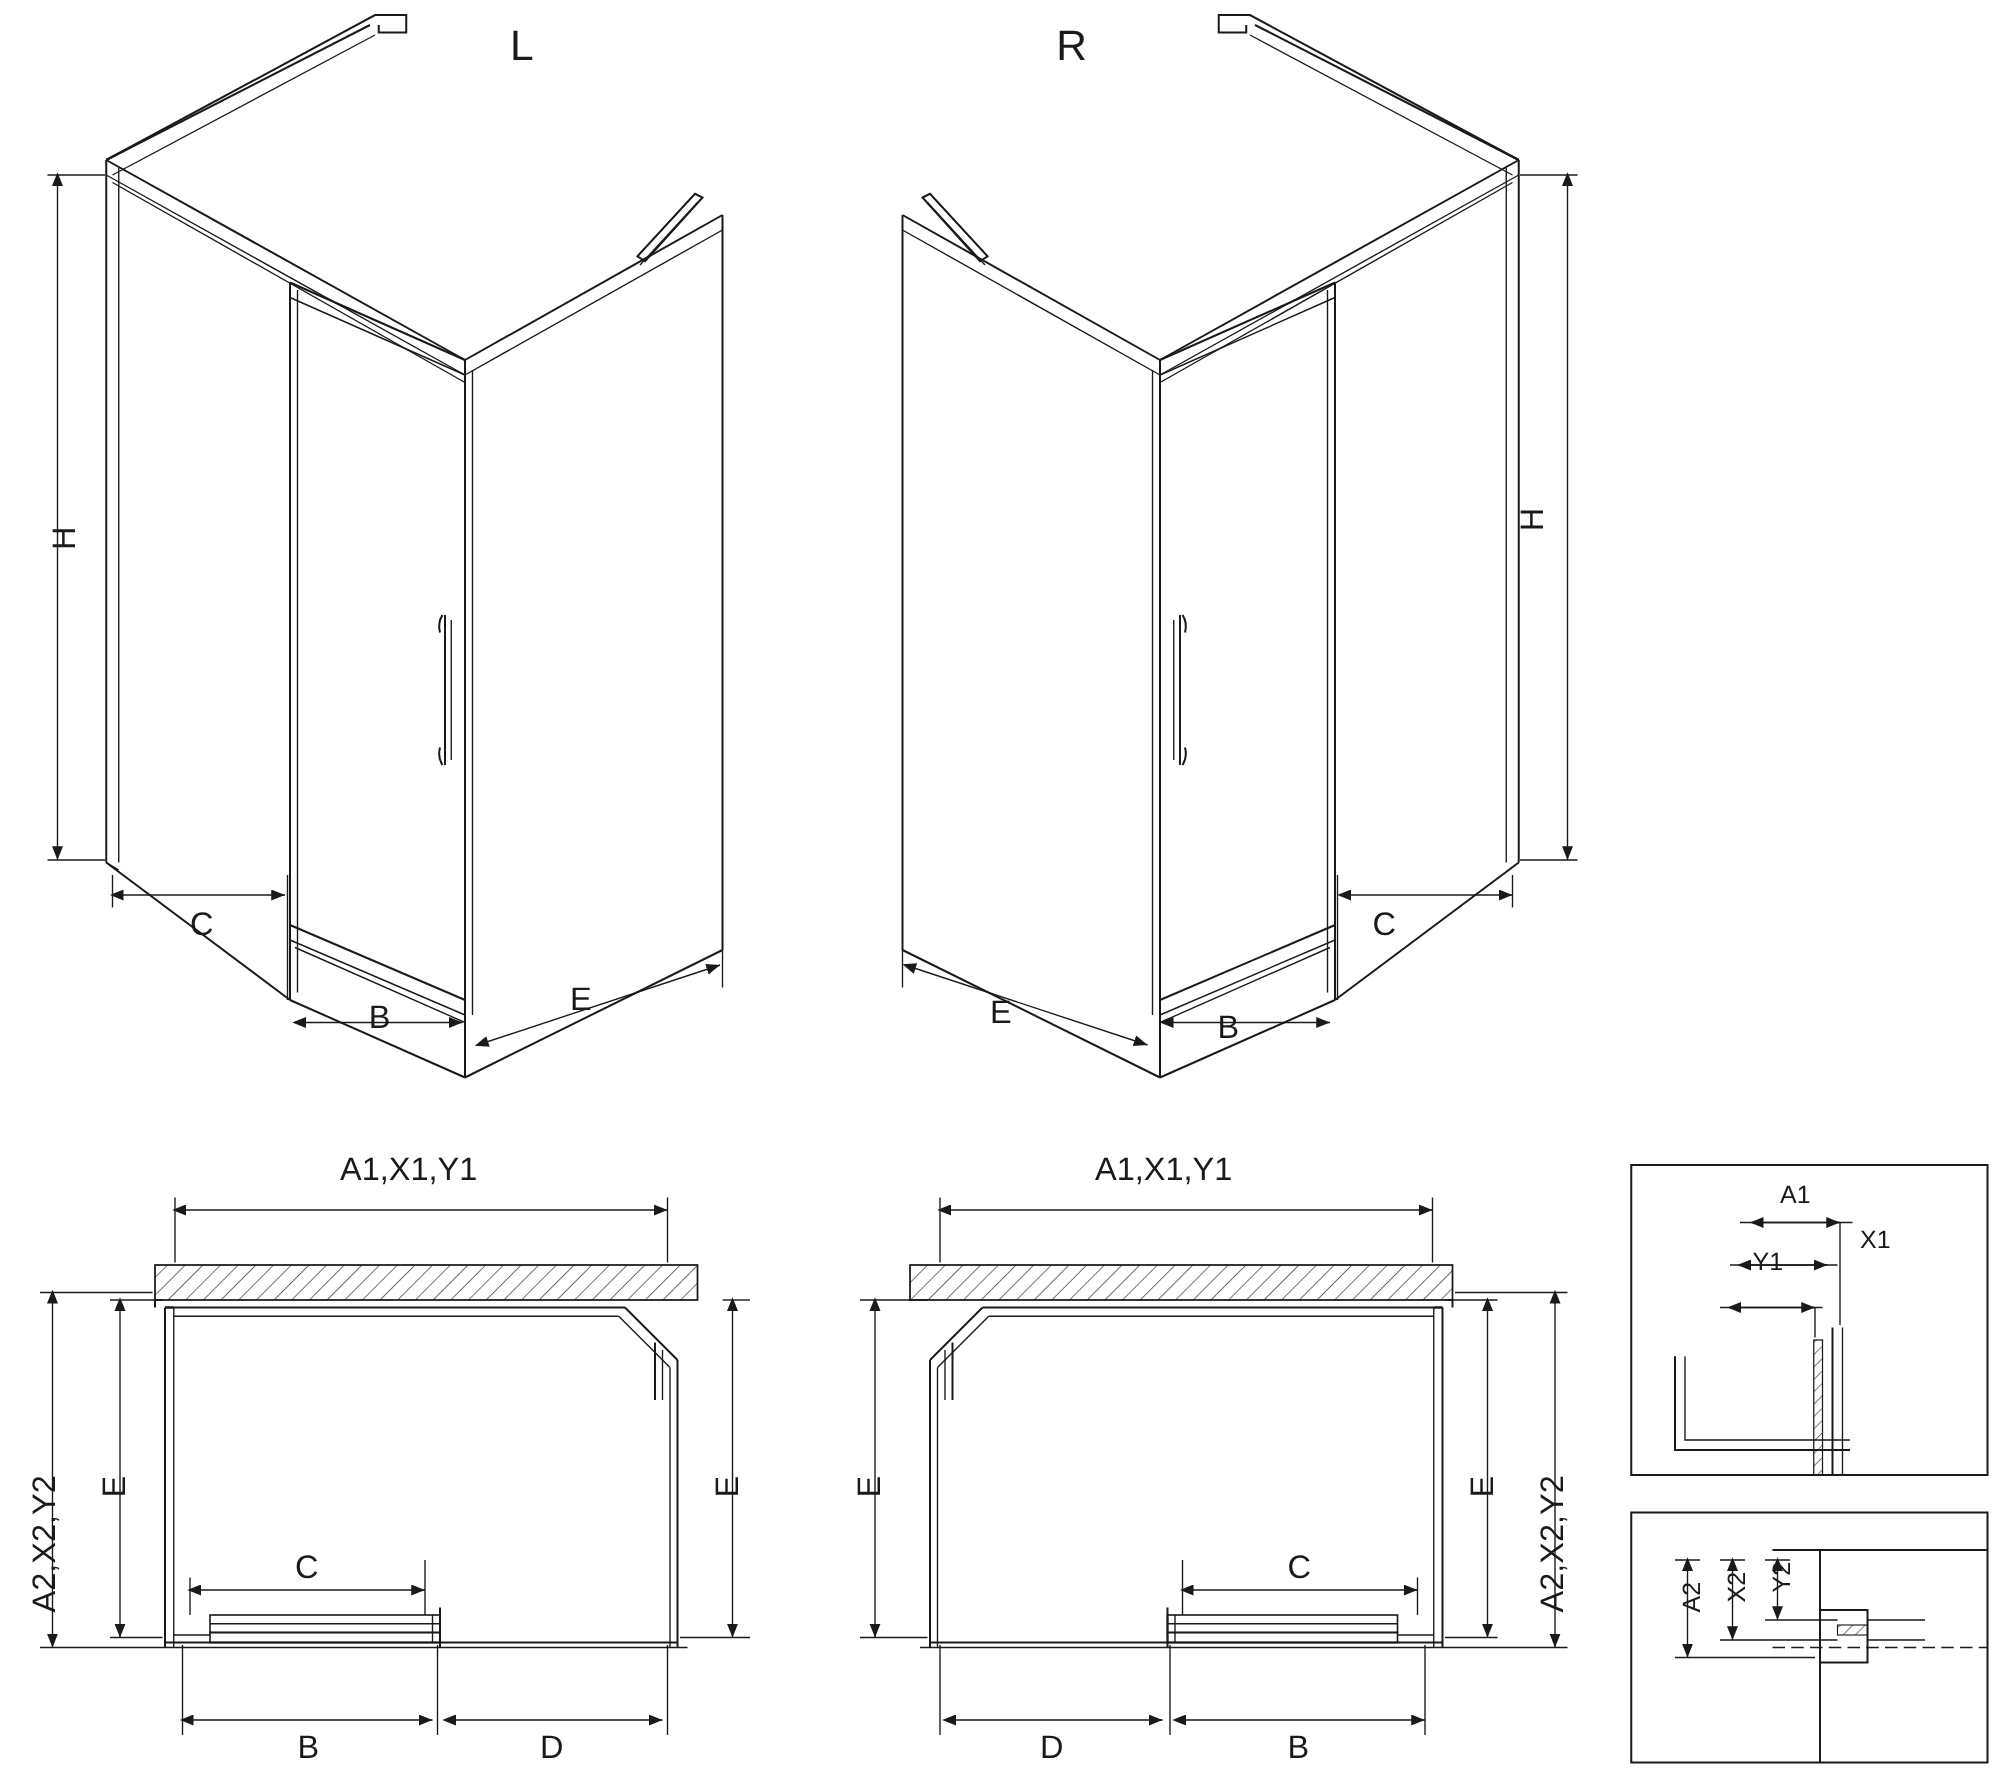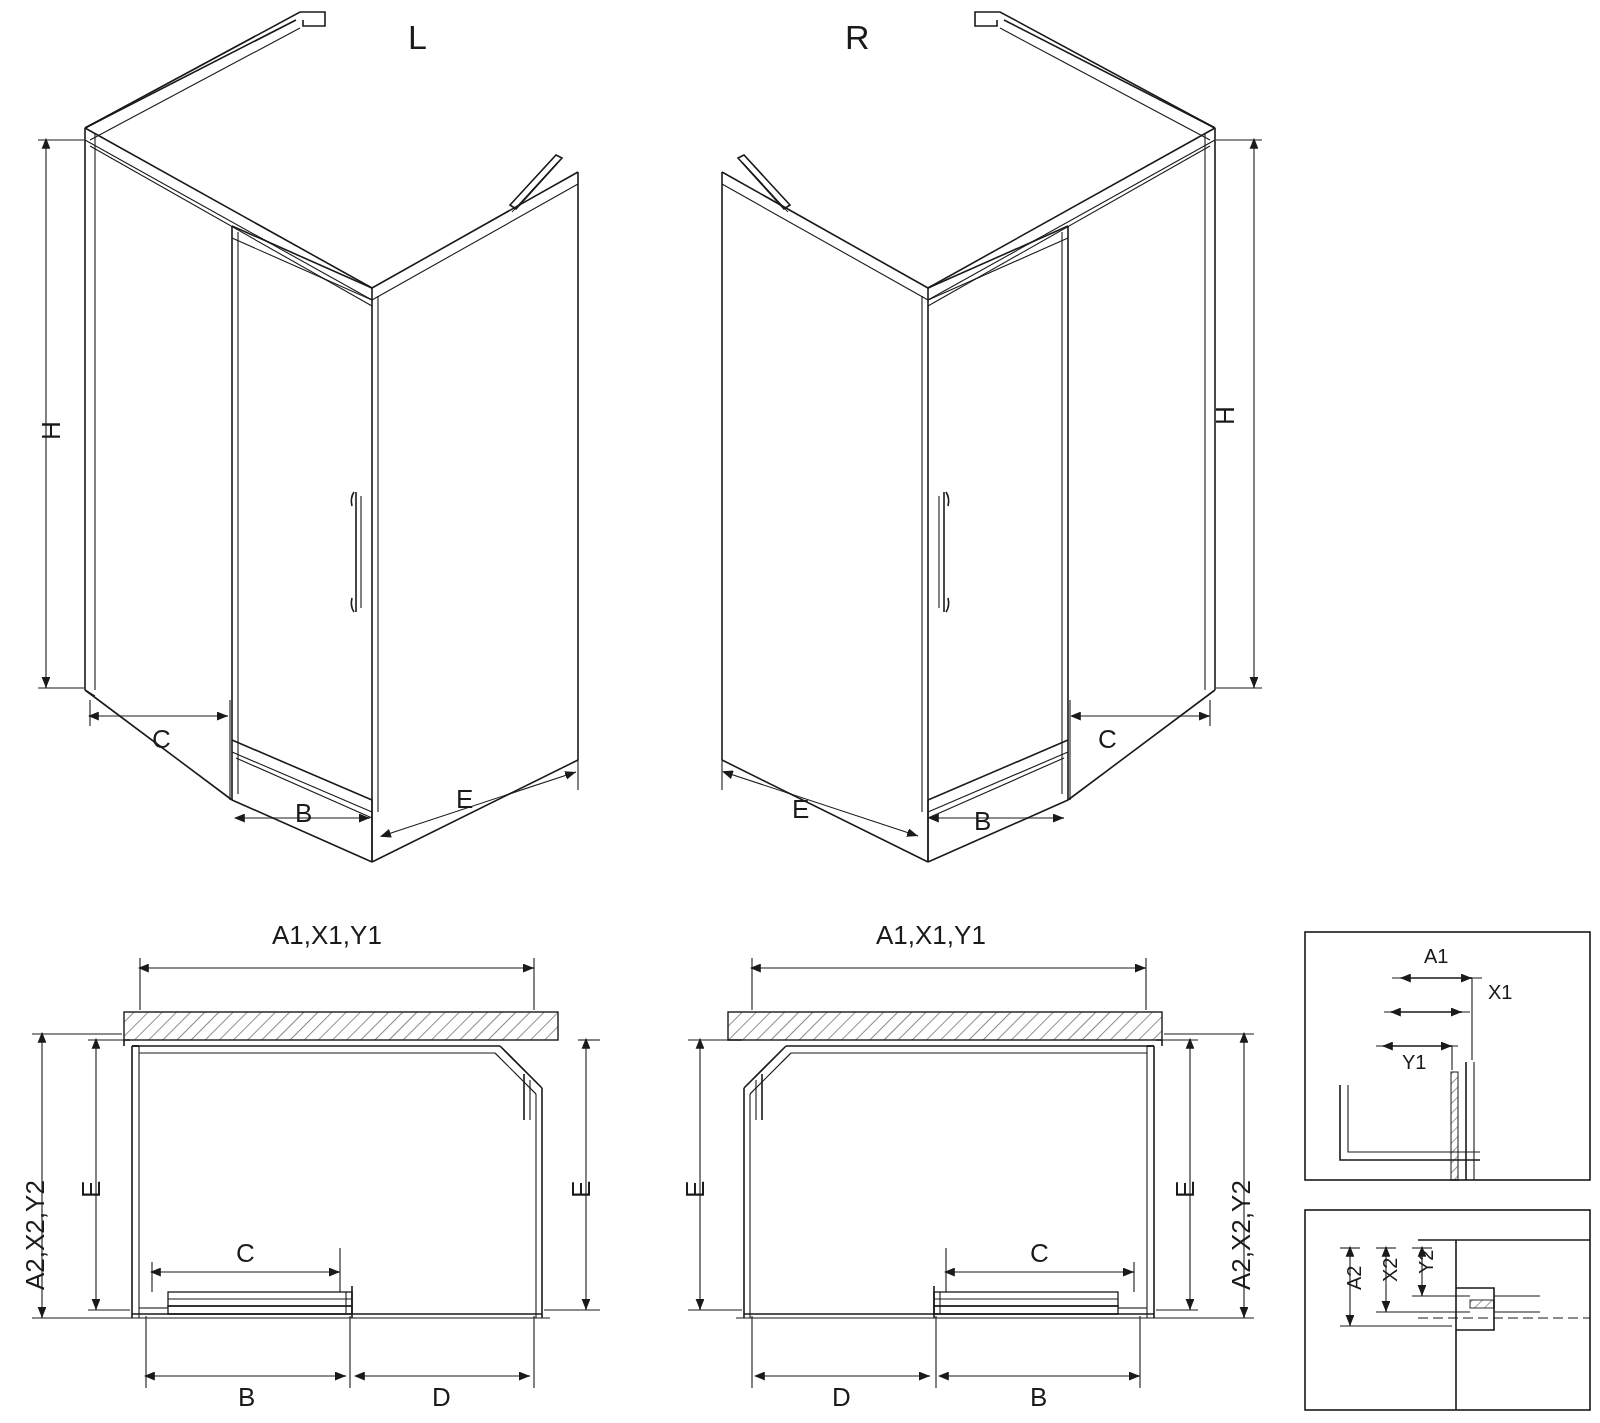--- a/index.html
+++ b/index.html
@@ -358,19 +358,19 @@
   <div class="lbl" style="left:876px; top:922px;">A1,X1,Y1</div>
   <div class="lbl rot" style="left:682px; top:1198px;">E</div>
   <div class="lbl rot" style="left:1172px; top:1198px;">E</div>
   <div class="lbl rot" style="left:1228px; top:1290px;">A2,X2,Y2</div>
   <div class="lbl" style="left:1030px; top:1240px;">C</div>
   <div class="lbl" style="left:1030px; top:1384px;">B</div>
   <div class="lbl" style="left:832px; top:1384px;">D</div>
 
   <div class="lbl small" style="left:1424px; top:946px;">A1</div>
   <div class="lbl small" style="left:1488px; top:982px;">X1</div>
-  <div class="lbl small" style="left:1402px; top:1052px;">Y1</div>
+  <div class="lbl small" style="left:1402px; top:1000px;">Y1</div>
 
   <div class="lbl small rot" style="left:1344px; top:1290px;">A2</div>
   <div class="lbl small rot" style="left:1380px; top:1282px;">X2</div>
   <div class="lbl small rot" style="left:1416px; top:1274px;">Y2</div>
 
 </div>
 
 </body></html>

